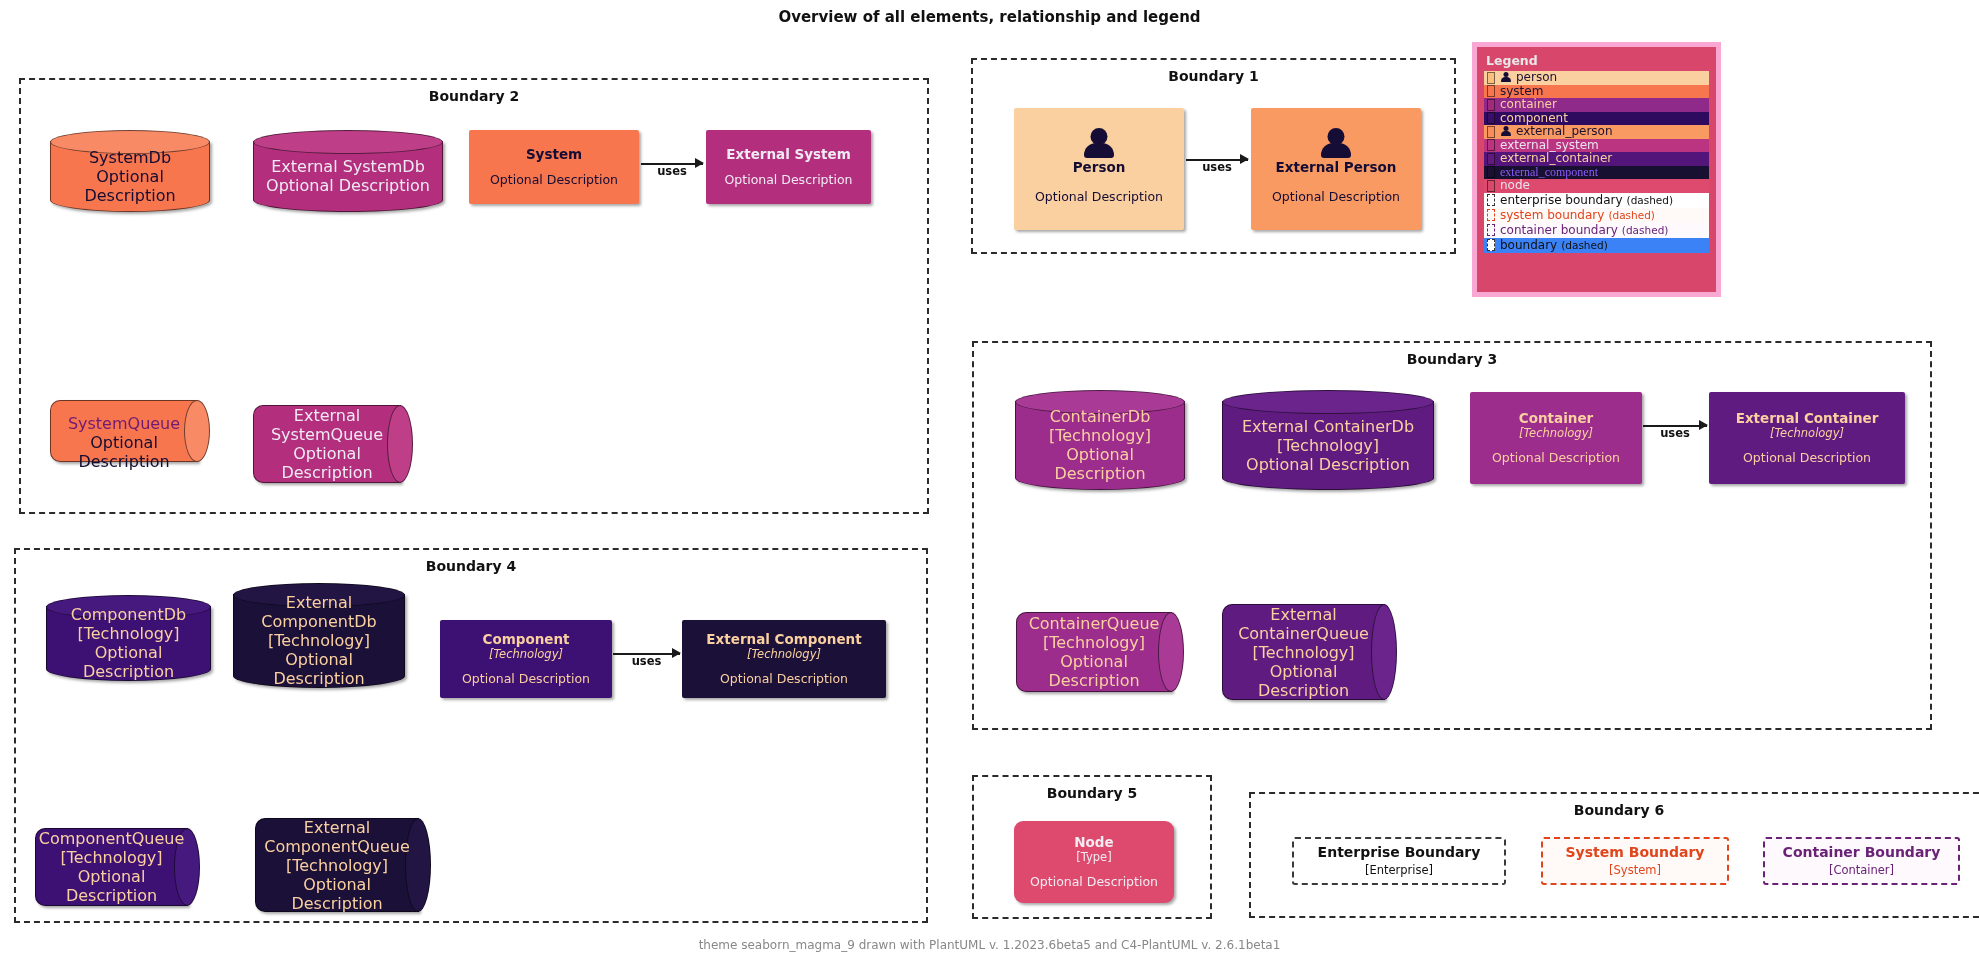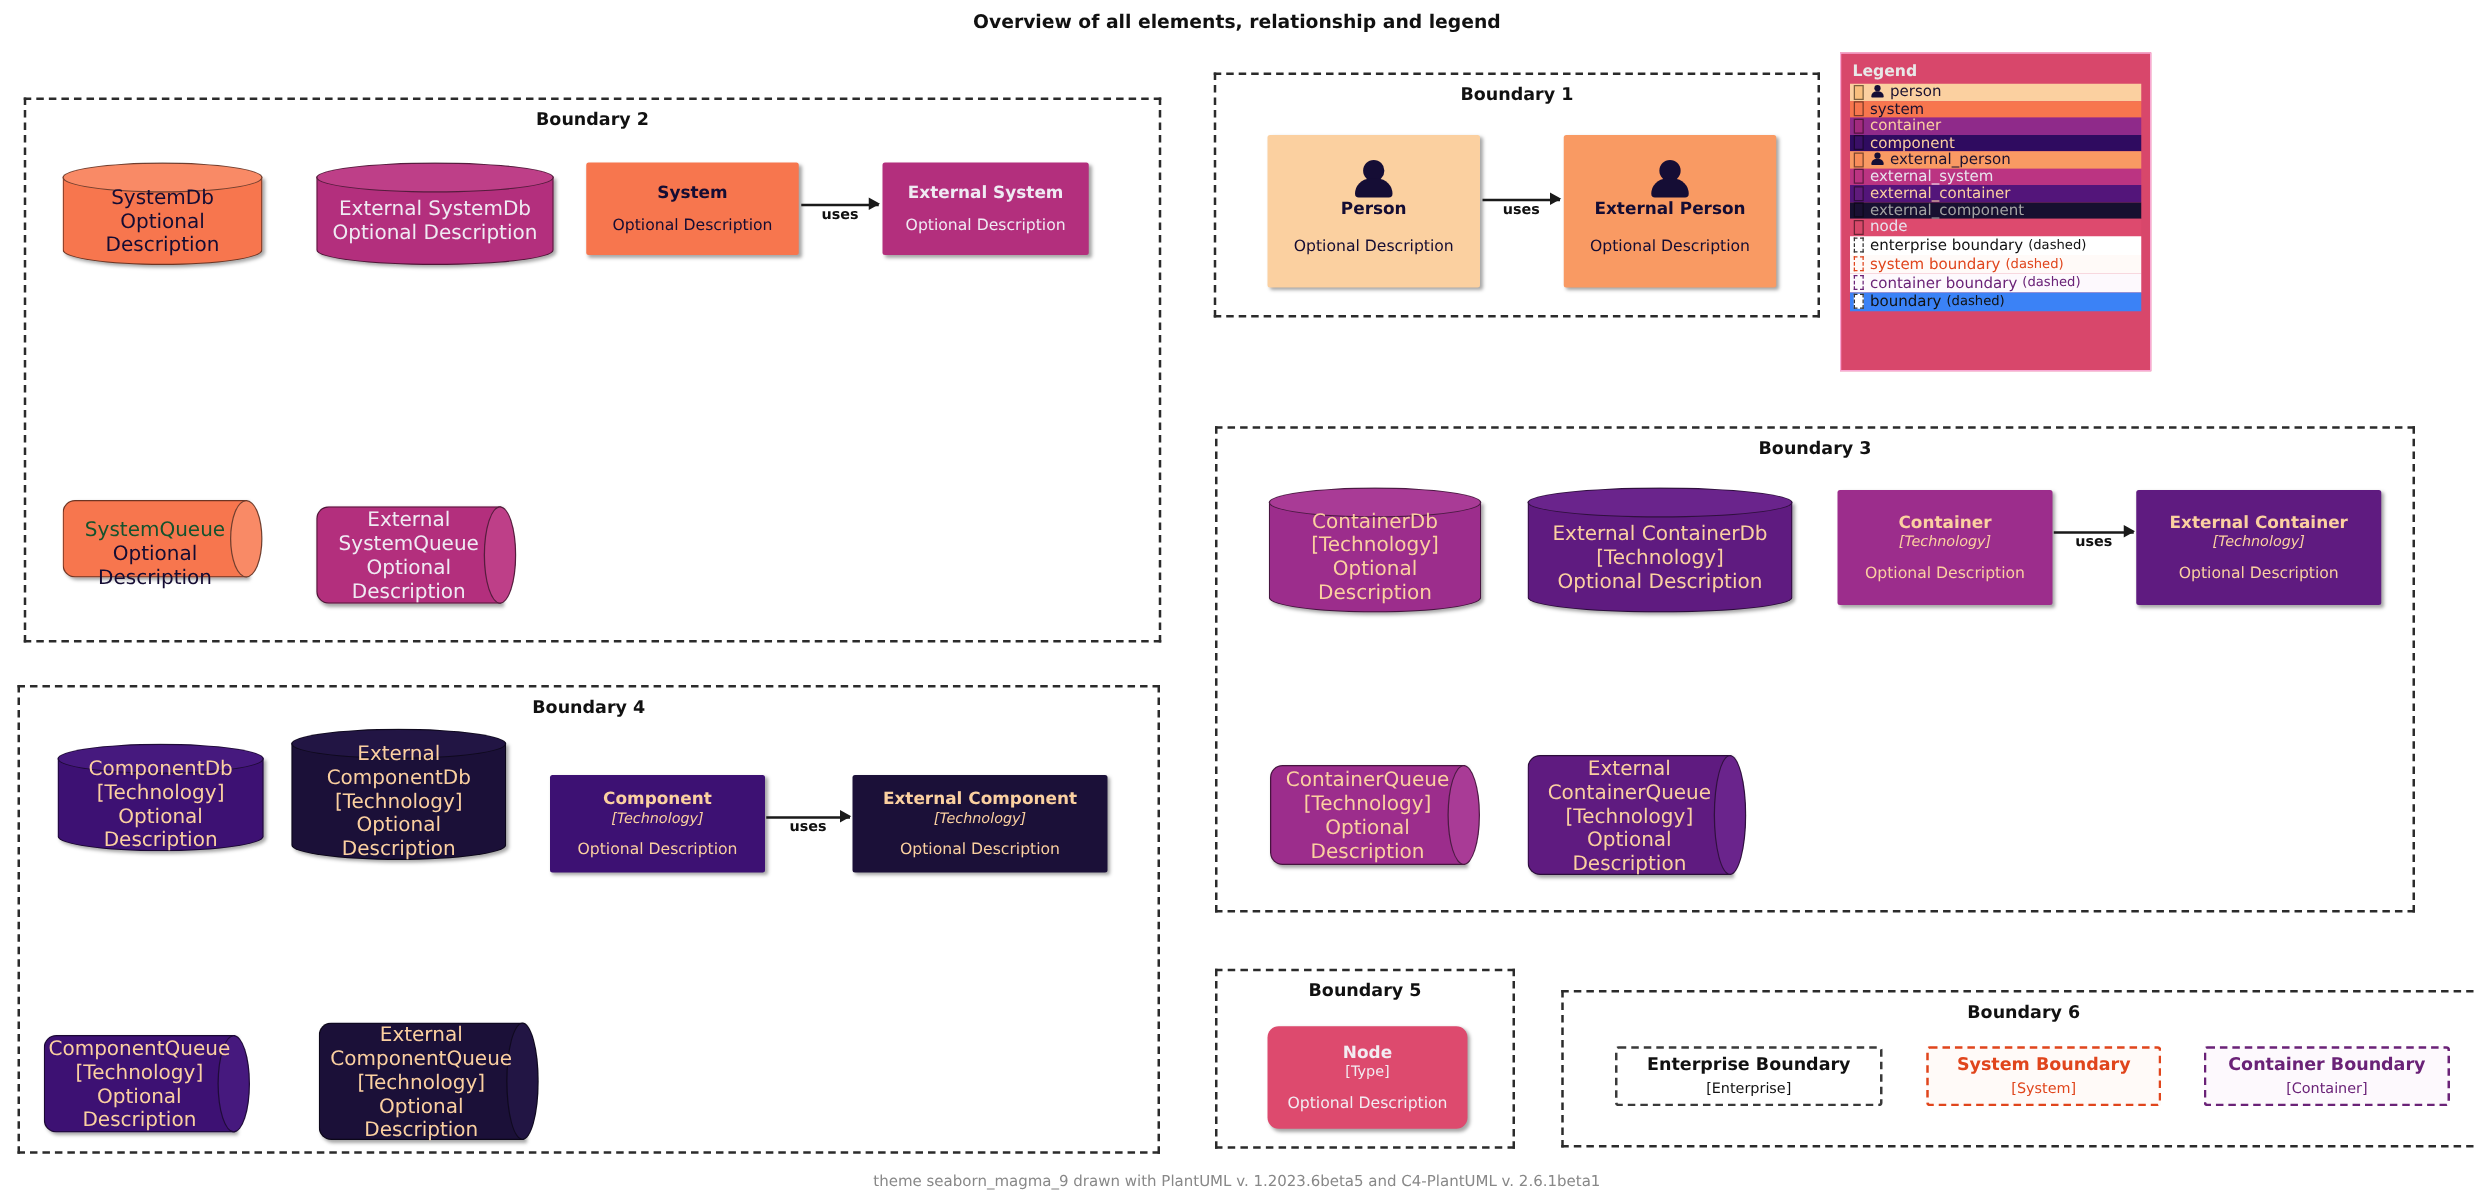--- a/index.html
+++ b/index.html
@@ -134,21 +134,21 @@
 
 <div class="el rect" style="left:706px;top:130px;width:165px;height:74px;background:#b32f7d;">
   <div class="nm" style="color:#efeaf3;">External System</div>
   <div class="desc" style="color:#efeaf3;">Optional Description</div>
 </div>
 
 <div class="que" style="left:50px;top:400px;width:160px;height:62px;">
   <div class="body" style="background:#f7764e;"></div>
   <div class="cap" style="background:#f98a66;"></div>
   <div class="txt">
-    <div class="nm" style="color:#14532d;margin-top:23px;">SystemQueue</div>
+    <div class="nm" style="color:#701a75;margin-top:23px;">SystemQueue</div>
     <div class="desc" style="color:#140c33;">Optional Description</div>
   </div>
 </div>
 
 <div class="que" style="left:253px;top:393px;width:160px;height:78px;margin-top:12px;">
   <div class="body" style="background:#b32f7d;"></div>
   <div class="cap" style="background:#be3f88;"></div>
   <div class="txt">
     <div class="nm" style="color:#efeaf3;">External SystemQueue</div>
     <div class="desc" style="color:#efeaf3;">Optional Description</div>
@@ -238,21 +238,21 @@
 
 <div class="el rect" style="left:1251px;top:108px;width:170px;height:122px;background:#f99a63;justify-content:flex-start;padding-top:20px;">
   <div class="personicon">
     <span class="head"></span>
     <span class="body2"></span>
   </div>
   <div class="nm" style="color:#140c33;">External Person</div>
   <div class="desc" style="color:#140c33;margin-top:13px;">Optional Description</div>
 </div>
 
-<div class="legend" style="left:1472px;top:42px;width:249px;height:255px;background:#d8476b;border:1px solid #f9a8d4;">
+<div class="legend" style="left:1472px;top:42px;width:249px;height:255px;background:#d8476b;border:5px solid #f9a8d4;">
   <div class="lgtitle">Legend</div>
 
   <div class="lgrow" style="background:#fbd0a0;">
     <span class="sq" style="background:#f9c07e;"></span>
     <span class="pico">
         <i class="h"></i>
         <i class="b"></i>
       </span>
     <span class="lgtxt" style="color:#1a1130;">person</span>
   </div>
@@ -286,21 +286,21 @@
     <span class="lgtxt" style="color:#e9e4ef;">external_system</span>
   </div>
 
   <div class="lgrow" style="background:#53157a;">
     <span class="sq" style="background:#601b7c;"></span>
     <span class="lgtxt" style="color:#fbd0a0;">external_container</span>
   </div>
 
   <div class="lgrow" style="background:#171030;">
     <span class="sq" style="background:#1a1033;"></span>
-    <span class="lgtxt" style="color:#a3a3a3;">external_component</span>
+    <span class="lgtxt" style="color:#8b5cf6;font-family:Liberation Serif, serif;">external_component</span>
   </div>
 
   <div class="lgrow" style="background:#dd4a6e;">
     <span class="sq" style="background:#d8486a;"></span>
     <span class="lgtxt" style="color:#e9e4ef;">node</span>
   </div>
 
   <div class="lgrow" style="background:#ffffff;height:15px;">
     <span class="sq" style="background:#ffffff;border:1px dashed #333;"></span>
     <span class="lgtxt" style="color:#111111;">enterprise boundary</span>

